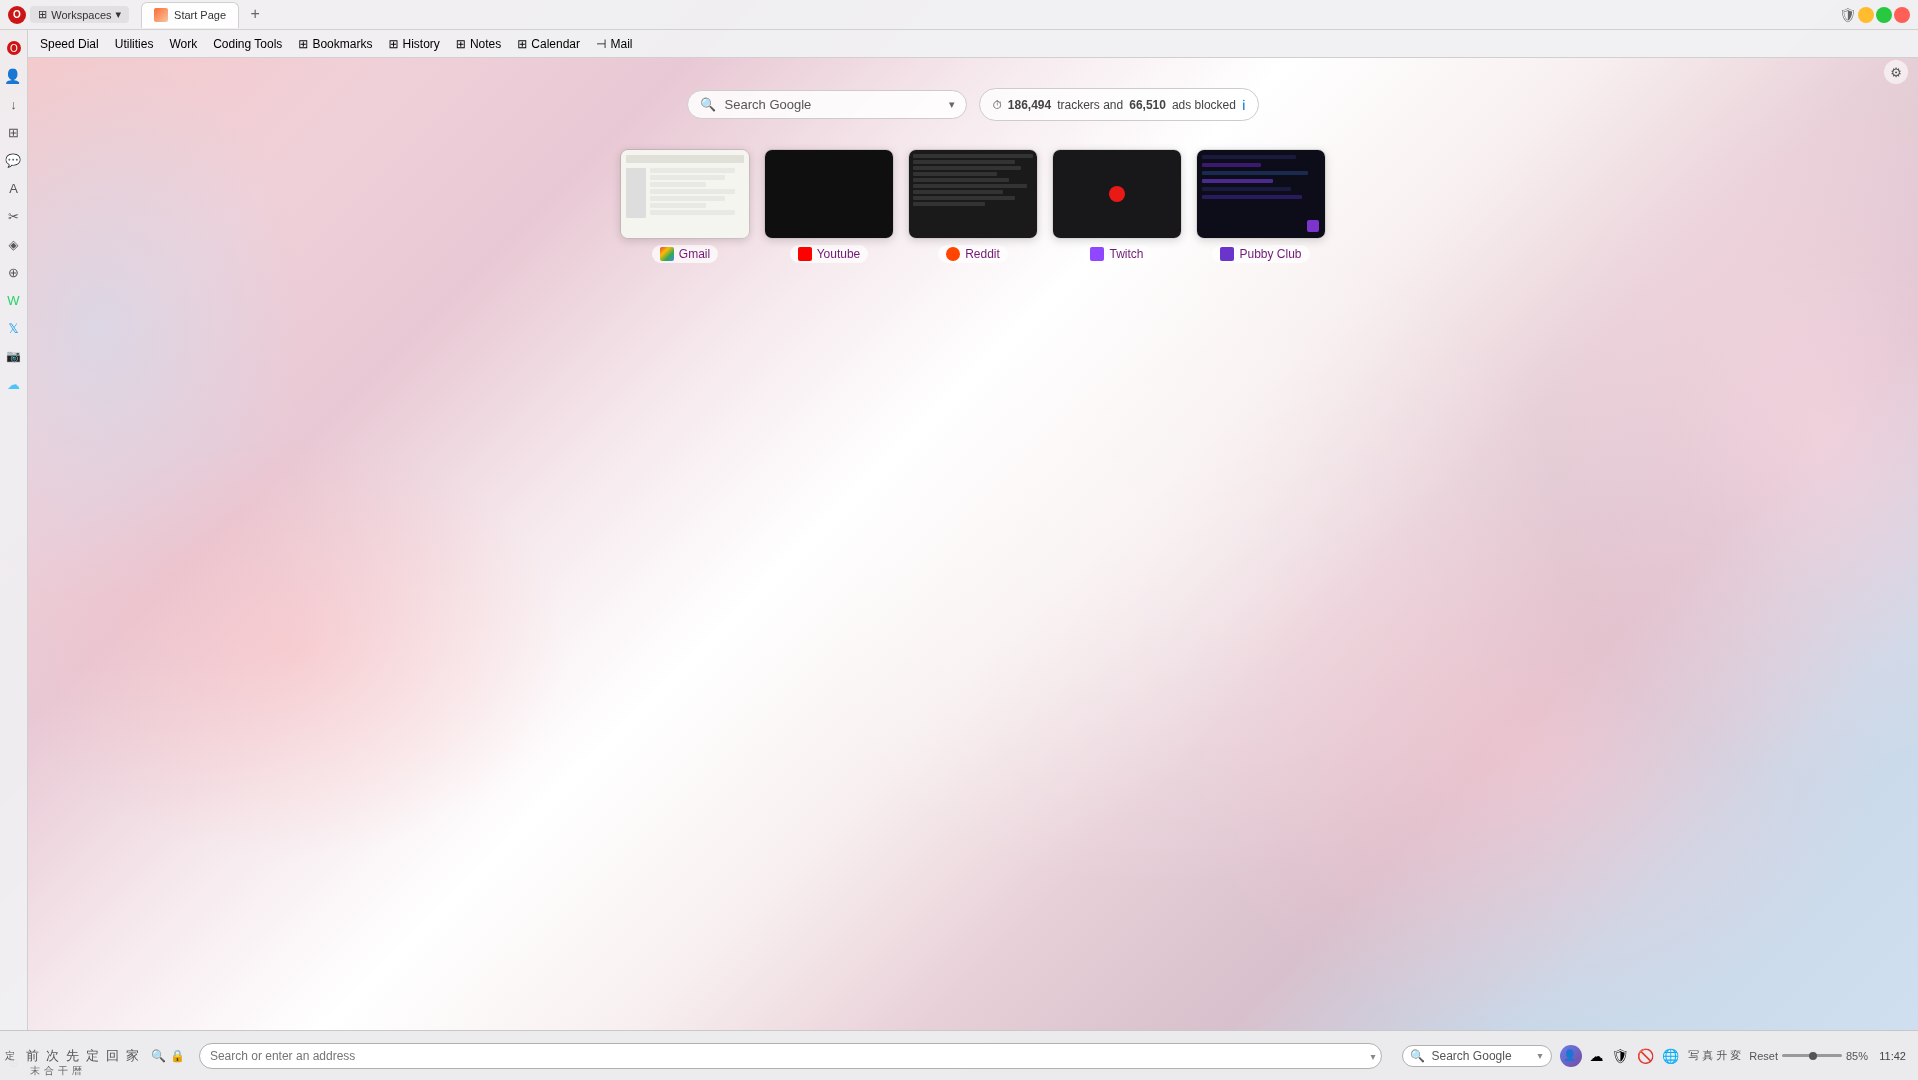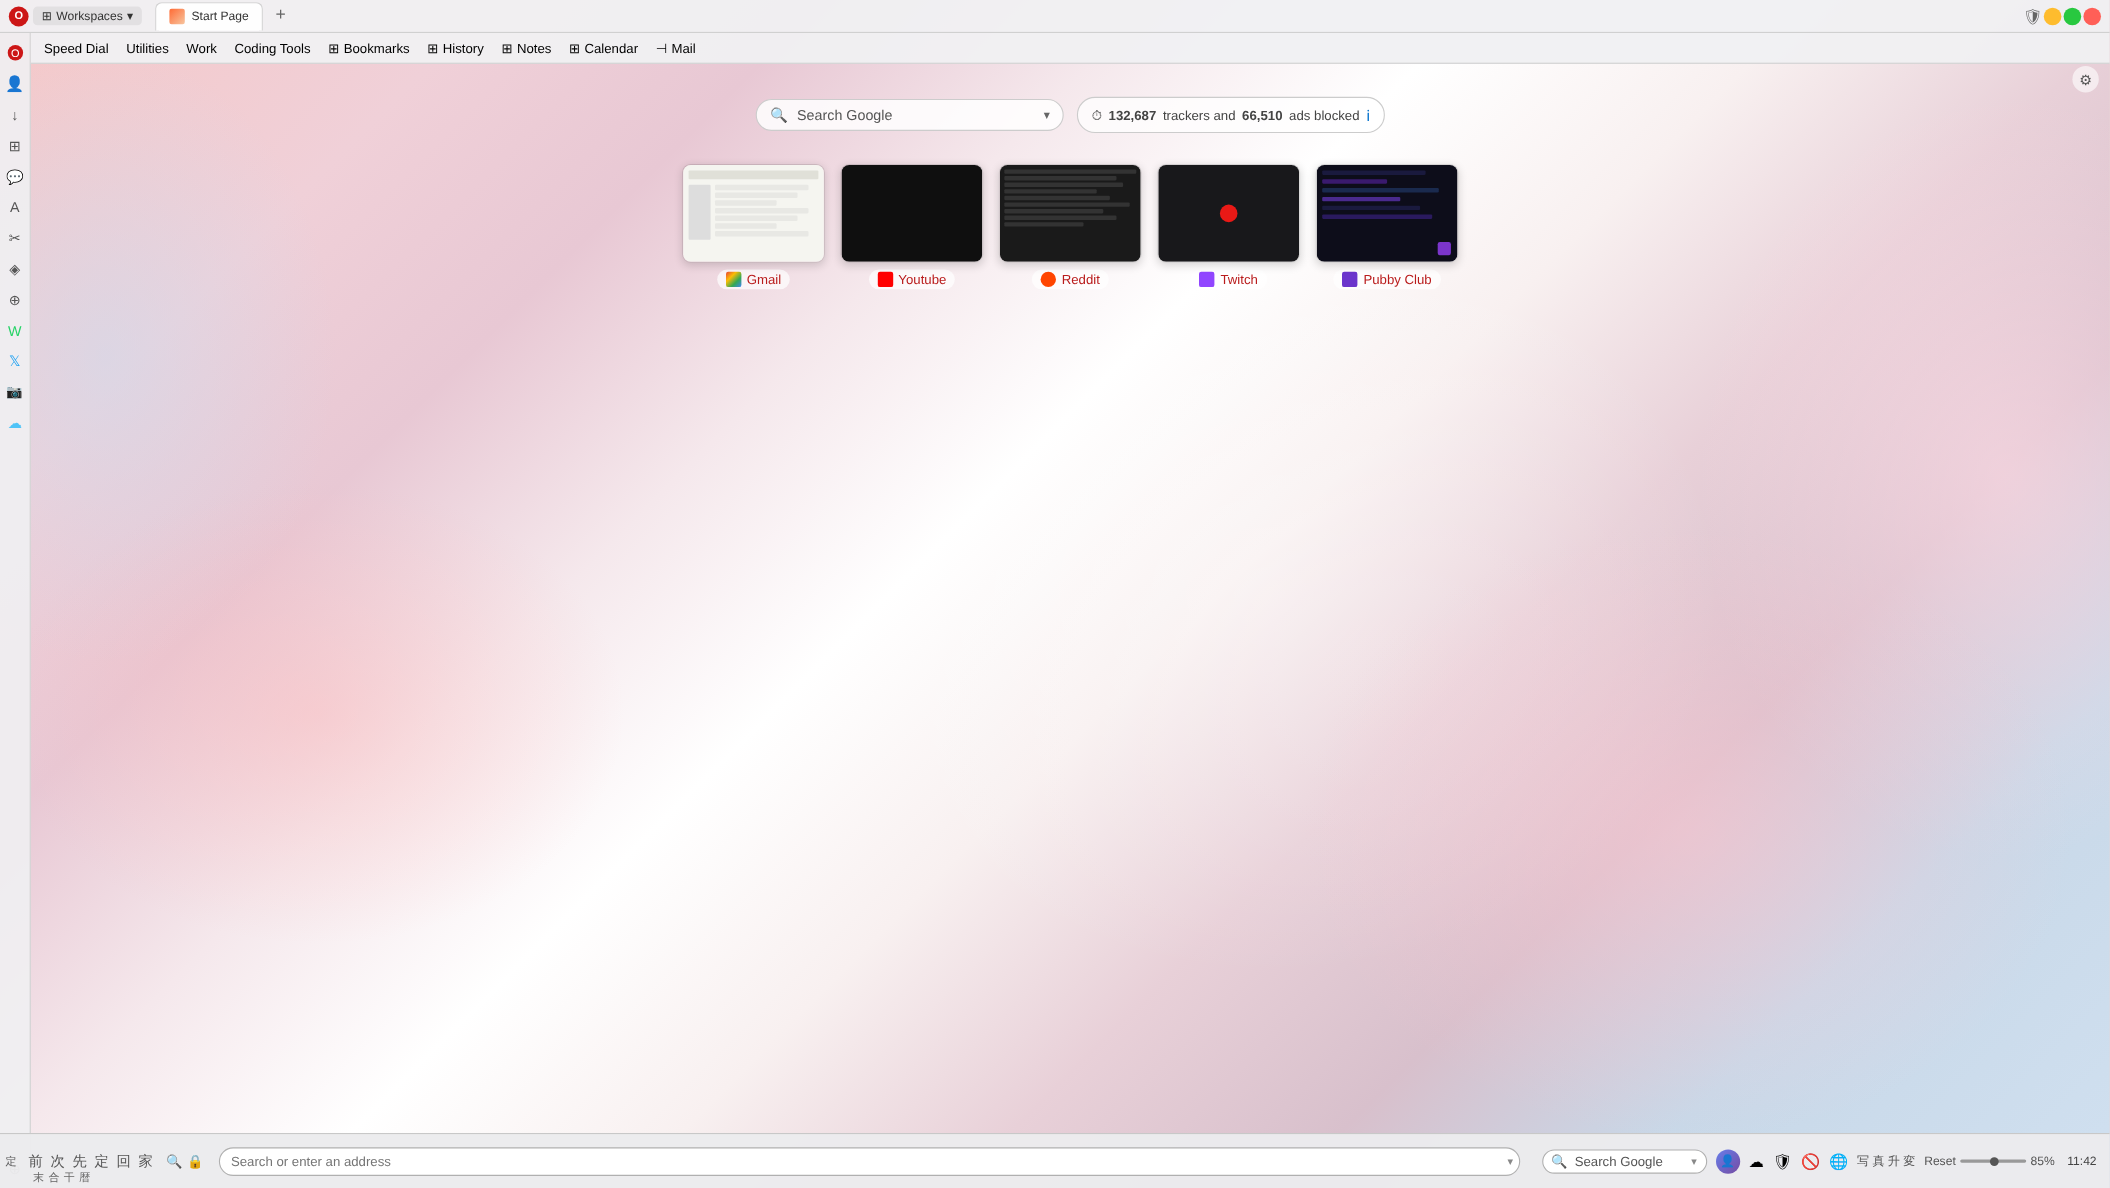--- a/index.html
+++ b/index.html
@@ -301,21 +301,21 @@
       box-shadow: 0 2px 8px rgba(0,0,0,0.15);
       position: relative;
       margin-bottom: 6px;
     }
 
     .speed-dial-label {
       display: flex;
       align-items: center;
       gap: 5px;
       font-size: 12px;
-      color: #b91c1c;
+      color: #701a75;
       background: rgba(255,255,255,0.7);
       padding: 2px 8px;
       border-radius: 10px;
     }
 
     .site-favicon {
       width: 14px;
       height: 14px;
       border-radius: 2px;
       flex-shrink: 0;
@@ -652,21 +652,21 @@
 <div class="main">
 
   <div class="search-container">
     <div class="search-box">
       <span class="search-box-icon">🔍</span>
       <span class="search-box-text">Search Google</span>
       <span class="search-dropdown-btn">▾</span>
     </div>
     <div class="tracker-info">
       <span>⏱</span>
-      <span style="font-weight:bold;">132,687</span>
+      <span style="font-weight:bold;">186,494</span>
       <span>trackers and</span>
       <span style="font-weight:bold;">66,510</span>
       <span>ads blocked</span>
       <span class="tracker-info-icon">ℹ</span>
     </div>
   </div>
 
   <div class="speed-dial-grid">
 
     <div class="speed-dial-item">

